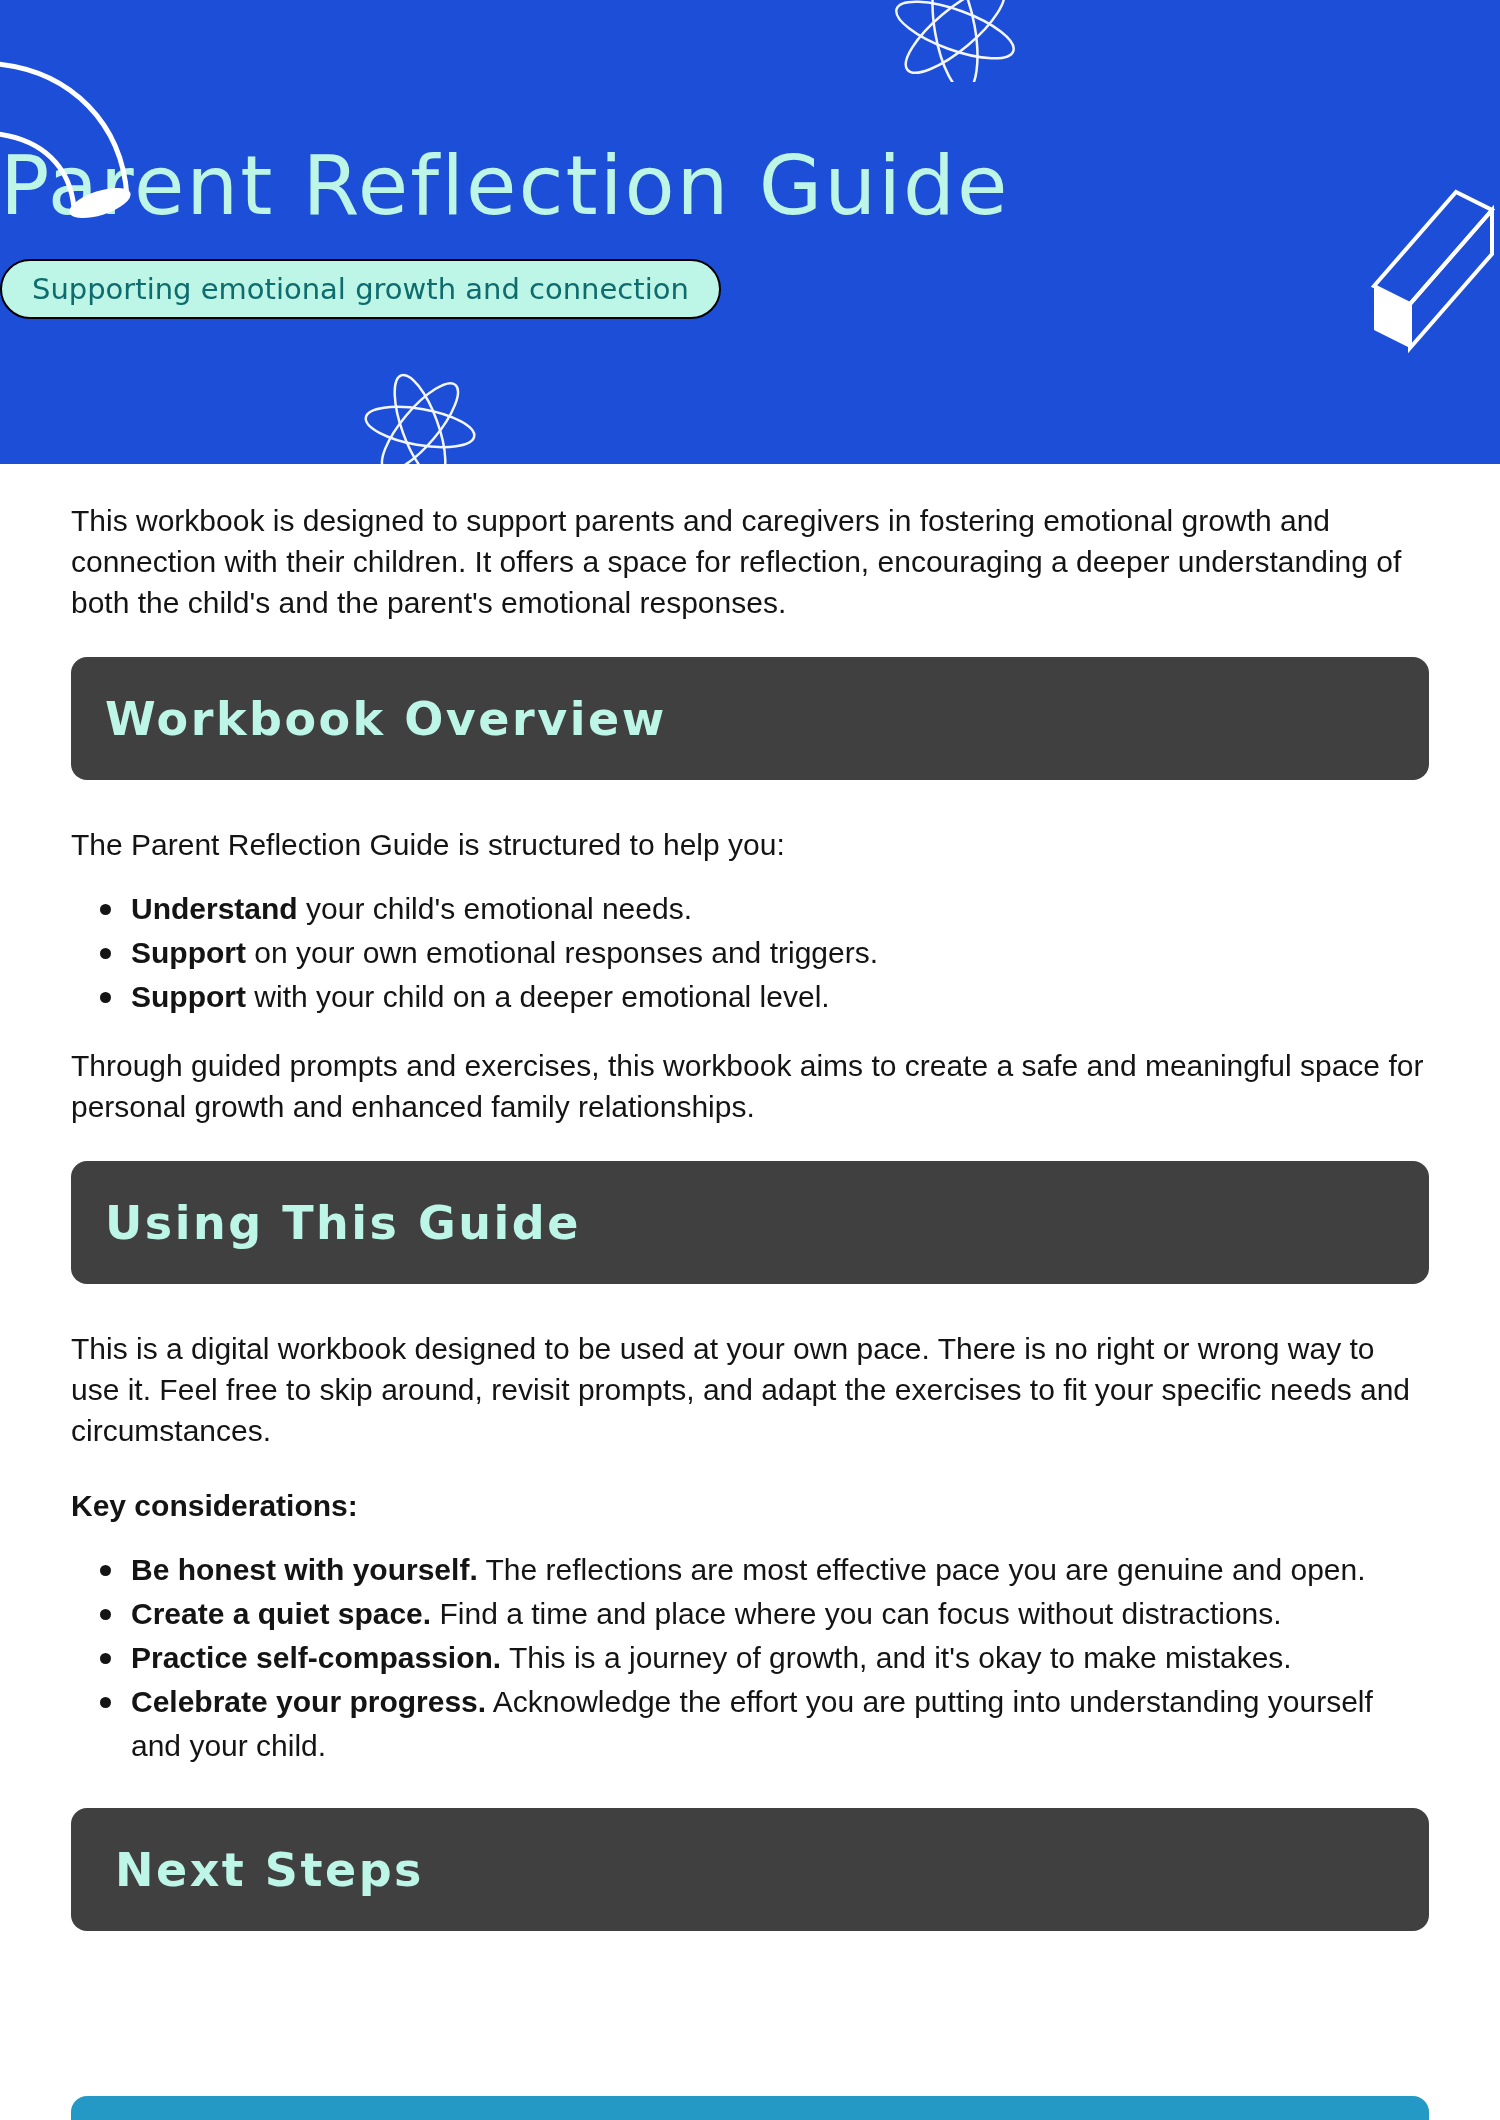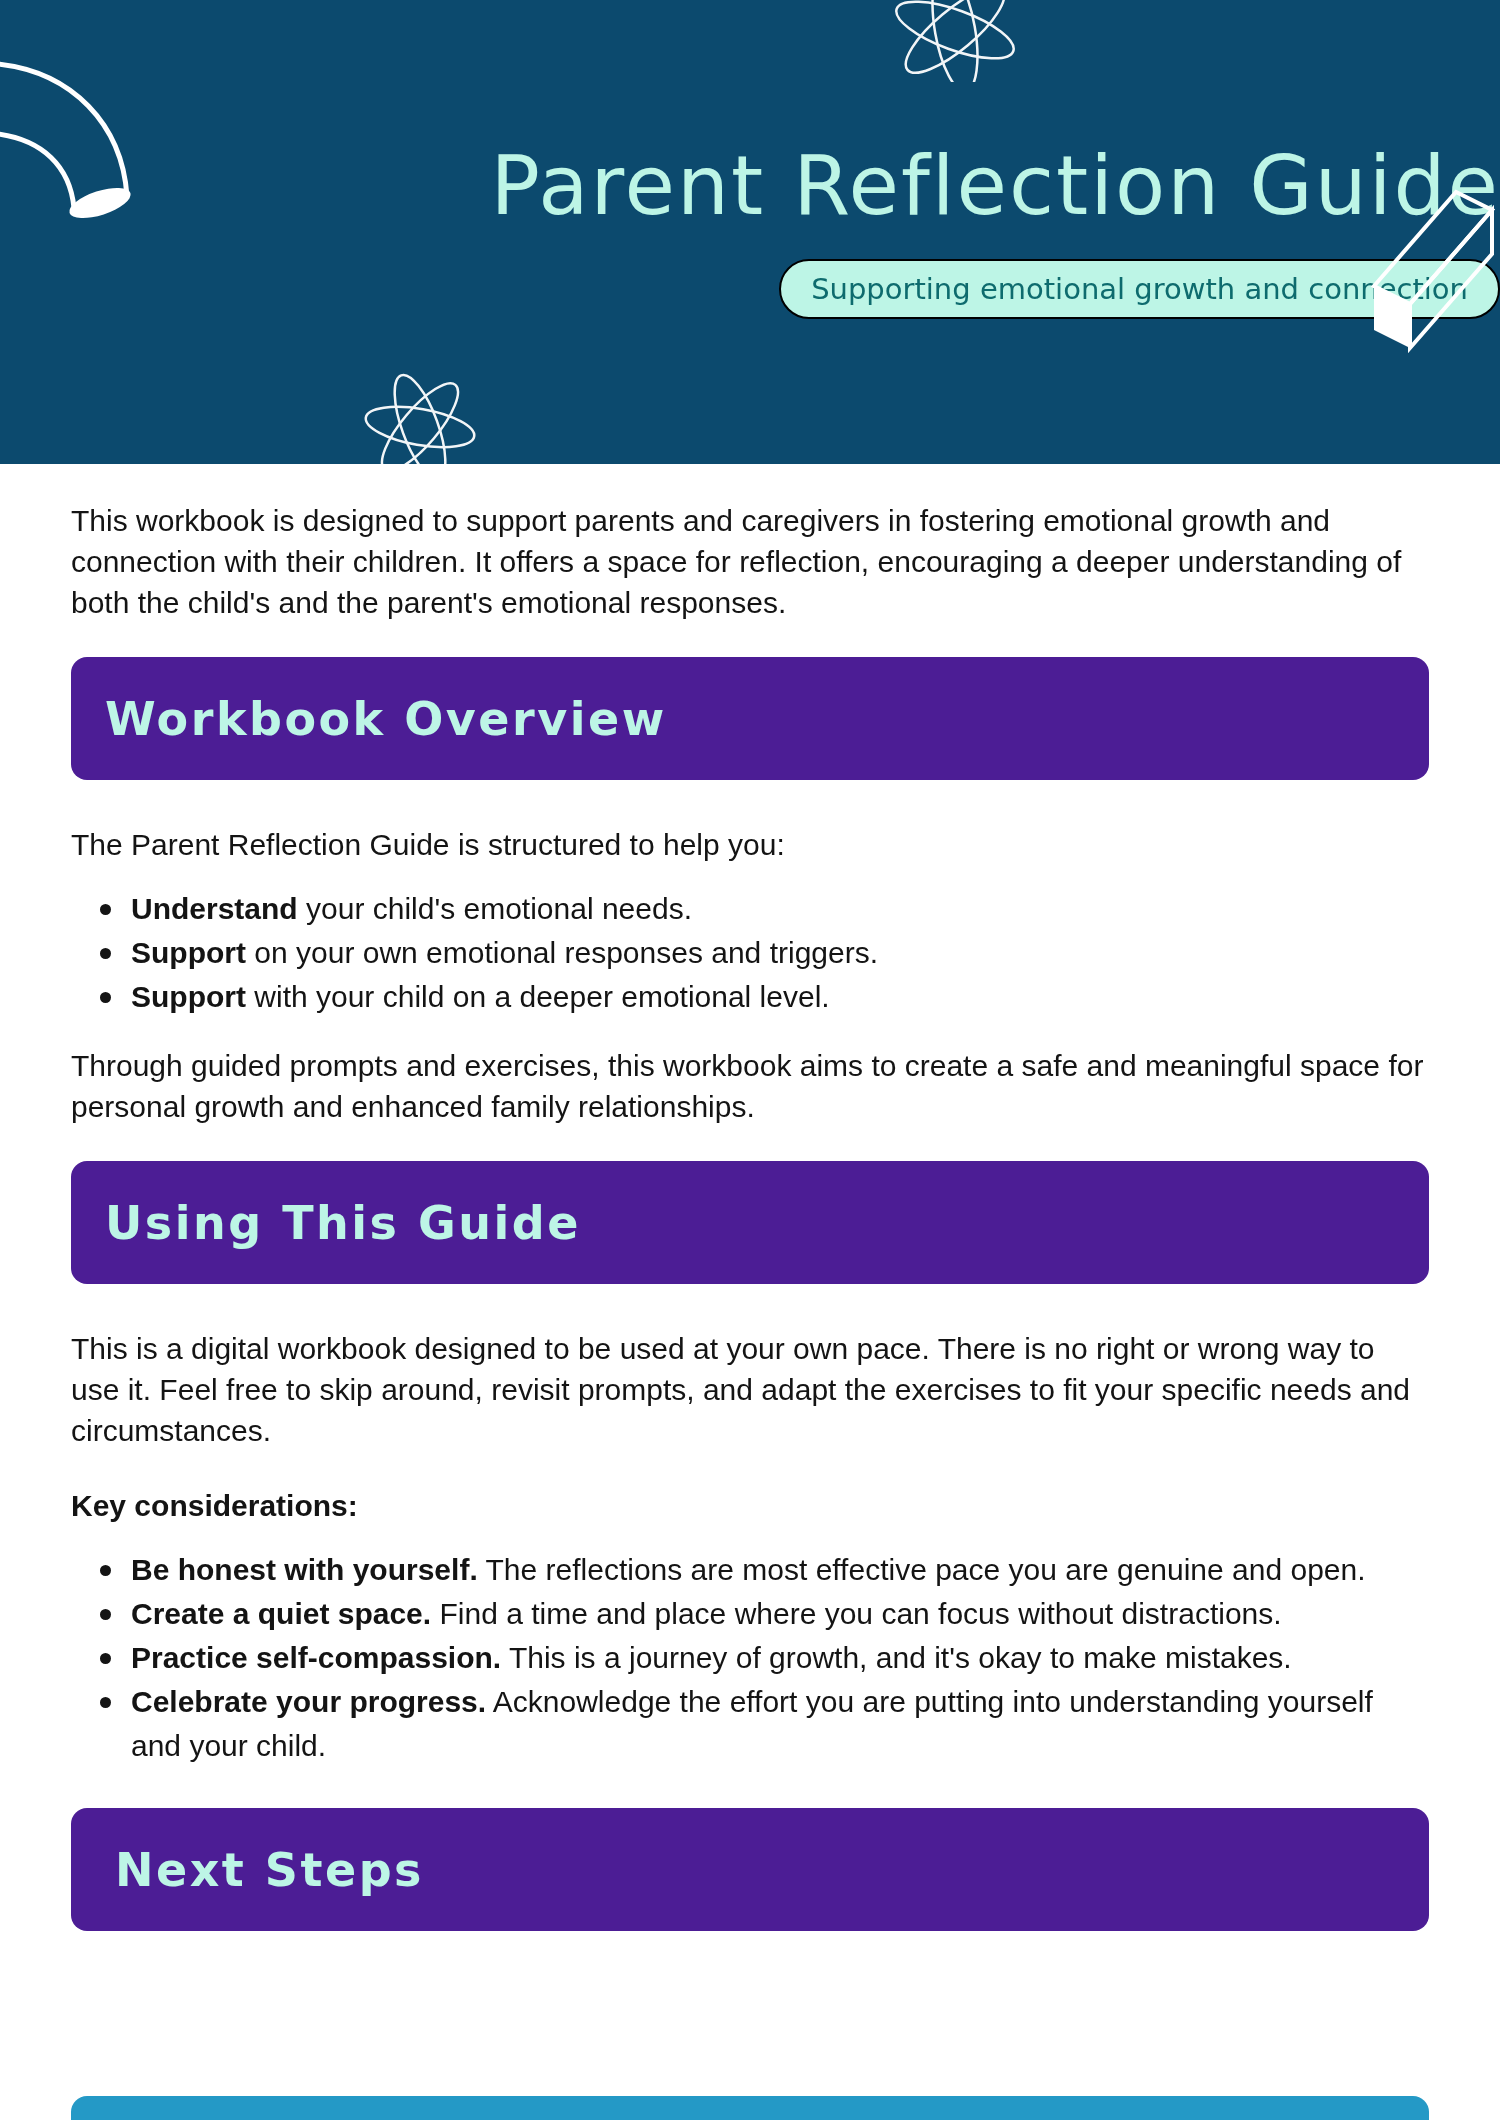--- a/index.html
+++ b/index.html
@@ -10,23 +10,23 @@
     overflow: hidden;
     background: #ffffff;
     font-family: "Liberation Sans", sans-serif;
     color: #141414;
   }
 
   
   .header {
     position: relative;
     height: 464px;
-    background: #0c4a6e;
+    background: #1d4ed8;
     overflow: hidden;
-    text-align: right;
+    text-align: left;
   }
   .page-title {
     margin: 0;
     padding-top: 138px;
     font-family: "DejaVu Sans", sans-serif;
     font-weight: 400;
     font-size: 82px;
     letter-spacing: 2px;
     color: #bdf5e6;
   }
@@ -57,21 +57,21 @@
     line-height: 41px;
     margin: 36px 0 0 0;
   }
   p.closing { margin-top: 26px; }
   p.lead { margin-top: 44px; }
   p.key-label { margin-top: 34px; font-weight: bold; }
 
   .section-bar {
     margin-top: 34px;
     height: 123px;
-    background: #4c1d95;
+    background: #404040;
     border-radius: 16px;
     display: flex;
     align-items: center;
     padding-left: 34px;
     box-sizing: border-box;
   }
   .section-bar.next-steps { margin-top: 40px; padding-left: 44px; }
   .section-bar h2 {
     margin: 0;
     font-family: "DejaVu Sans", sans-serif;

